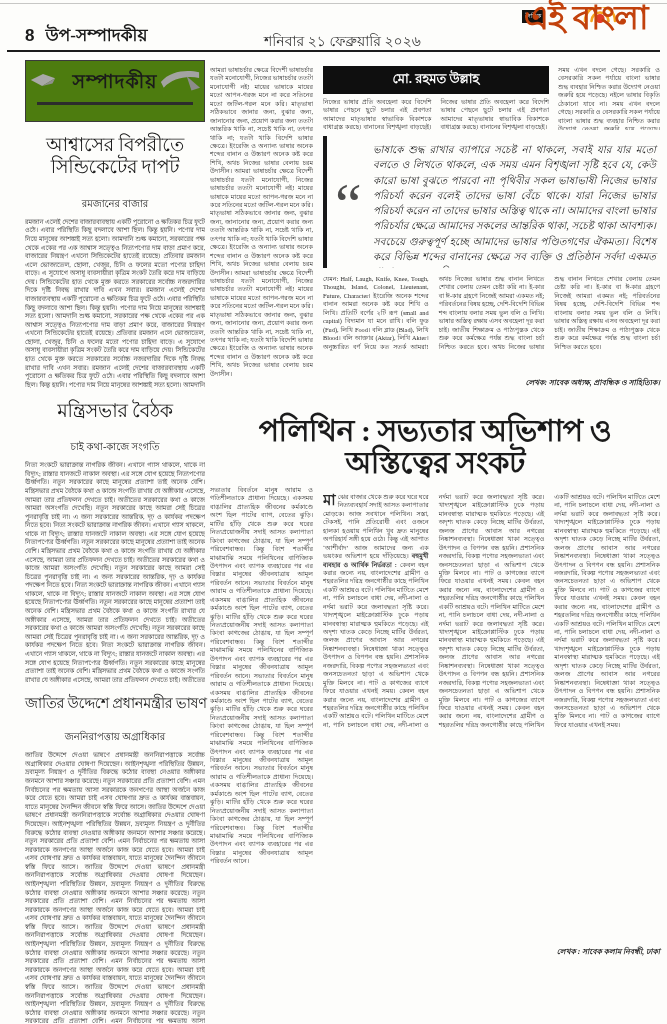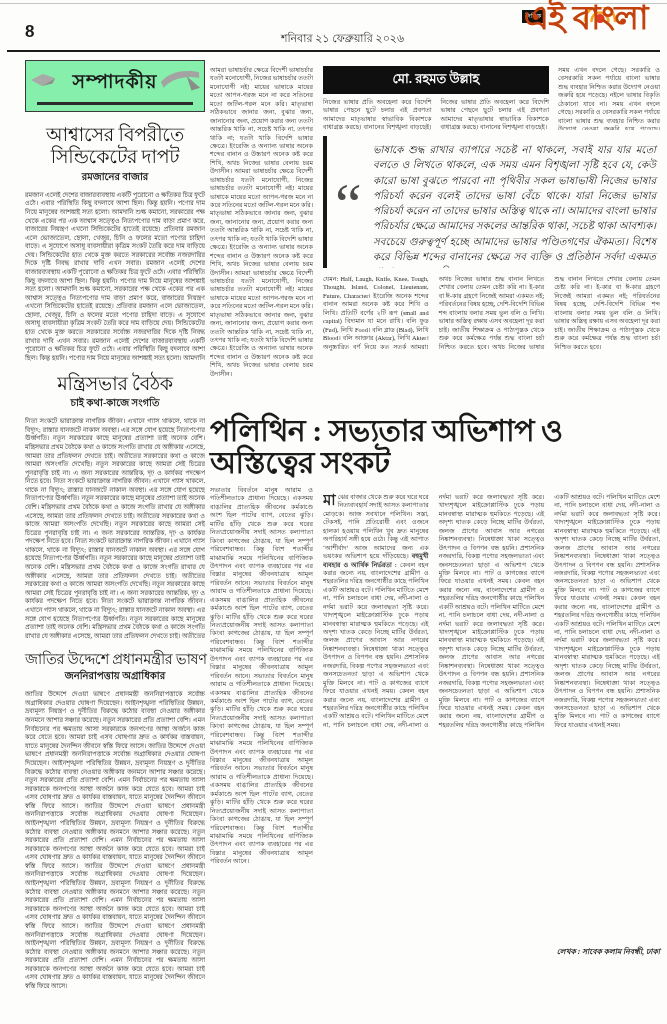--- a/index.html
+++ b/index.html
@@ -9,73 +9,74 @@
     background:#fdfdfb; color:#1b1b1b; overflow:hidden;
     font-family:"Liberation Serif","DejaVu Serif",serif;
   }
   .top-hairline { position:absolute; top:3px; left:0; width:100%; height:1px; background:#c7c7c5; }
 
   
   .header { position:absolute; left:25px; top:14px; width:635px; height:34px; }
   .hdr-left { position:absolute; left:0; top:8px; display:flex; align-items:baseline; gap:11px; }
   .page-num { font-size:17px; font-weight:bold; font-family:"Liberation Sans","DejaVu Sans",sans-serif; }
   .section-title { font-size:17px; font-weight:bold; }
-  .hdr-date { position:absolute; left:140px; right:140px; top:16px; text-align:center; font-size:11px; color:#333; }
+  .hdr-date { position:absolute; left:140px; right:140px; top:16px; text-align:center; font-size:14px; color:#333; }
   .logo { position:absolute; right:12px; top:-6px; width:126px; height:40px; }
   .logo-text { position:absolute; bottom:0; right:0; font-size:33px; font-weight:bold; color:#c2410c; letter-spacing:-0.5px; }
   .logo-pre { position:absolute; top:2px; left:0px; background:#121212; color:#fff; font-size:6px; padding:1px 3px; letter-spacing:0.5px; }
   .logo-art { position:absolute; top:-1px; right:30px; width:36px; height:16px; }
   .header-rule { position:absolute; top:50px; left:7px; width:653px; height:2px; background:#1c1c1c; }
 
   
   .edit-col { position:absolute; left:25px; top:60px; width:180px; height:950px; }
-  .masthead-box { position:relative; border:1.5px solid #3a3a3a; height:52px; padding-top:6px; background:#86efac; }
+  .masthead-box { position:relative; border:1.5px solid #3a3a3a; height:62px; padding-top:6px; background:#4d7c0f; }
   .masthead-title { text-align:center; font-size:19px; font-weight:bold; letter-spacing:1px; }
   .masthead-underline { width:88%; margin:3px auto 0; height:3px; background:#2c2c2c; }
   .pen-left { position:absolute; left:4px; top:10px; width:26px; height:18px; }
   .pen-right { position:absolute; right:3px; top:6px; width:42px; height:26px; }
   .ed-h { font-size:19px; font-weight:normal; text-align:center; line-height:1.18; margin-top:12px; letter-spacing:-0.3px; }
   .ed-h.small { font-size:14.5px; white-space:nowrap; }
-  .ed-sub { font-size:10px; font-weight:bold; text-align:center; margin-top:0; }
+  .ed-sub { font-size:10px; font-weight:normal; text-align:center; margin-top:17px; }
   .ed-body { margin-top:5px; font-size:6.4px; line-height:1.34; text-align:justify; overflow:hidden; color:#2b2b2b; }
   .hb1 { height:170px; } .hb2 { height:222px; } .hb3 { height:322px; }
 
   
   .main-col { position:absolute; left:210px; top:58px; width:450px; }
   .a1-headline { font-size:35px; font-weight:bold; text-align:center; line-height:1.05; letter-spacing:-0.5px; }
   .a1-content { position:relative; margin-top:8px; height:336px; }
   .colnarrow { position:absolute; left:0; top:0; width:103px; height:100%; font-size:6.3px; line-height:1.34; text-align:justify; overflow:hidden; color:#2b2b2b; }
   .a1-right { position:absolute; left:113px; top:0; right:0; height:100%; }
   .a1-top { display:flex; gap:9px; height:64px; }
   .a1-top-left { width:226px; display:flex; flex-direction:column; }
   .author-box { background:#0f0f0f; color:#ffffff; text-align:center; font-size:13px; font-weight:bold; padding:3px 0 4px; }
   .a1-top-left-text { flex:1; margin-top:4px; column-count:2; column-gap:9px; font-size:6.3px; line-height:1.34; text-align:justify; overflow:hidden; color:#2b2b2b; }
   .a1-top-right { flex:1; font-size:6.3px; line-height:1.34; text-align:justify; overflow:hidden; color:#2b2b2b; }
   .quote-block { margin-top:6px; height:132px; position:relative; border-left:4px solid #181818; padding:6px 4px 6px 46px; font-size:10.2px; line-height:1.5; font-style:italic; text-align:justify; overflow:hidden; color:#222; }
   .quote-mark { position:absolute; left:8px; top:52px; font-size:60px; line-height:0.55; color:#4d4d4d; font-style:normal; }
   .a1-bottom { margin-top:7px; height:96px; column-count:3; column-gap:10px; font-size:6.3px; line-height:1.34; text-align:justify; overflow:hidden; color:#2b2b2b; }
   .sig { text-align:right; font-size:7.6px; font-weight:bold; font-style:italic; margin-top:5px; }
 
-  .a2-headline { margin-top:13px; font-size:30px; font-weight:bold; line-height:1.05; letter-spacing:-0.5px; }
+  .a2-headline { margin-top:13px; font-size:30px; font-weight:bold; text-align:center; line-height:1.05; letter-spacing:-0.5px; }
   .a2-content { position:relative; margin-top:8px; height:472px; }
   .a2-right { position:absolute; left:113px; top:0; right:0; height:100%; display:flex; flex-direction:column; }
   .a2-author-wrap { width:226px; }
   .a2-body { margin-top:7px; flex:1; column-count:3; column-gap:10px; font-size:6.3px; line-height:1.34; text-align:justify; overflow:hidden; color:#2b2b2b; }
   .dropcap { float:left; font-size:15px; font-weight:bold; line-height:0.9; padding:1px 2px 0 0; }
   .inline-subhead { font-weight:bold; }
 </style>
 </head>
 <body>
 
 <div class="page">
   <div class="top-hairline"></div>
 
   <div class="header">
     <div class="hdr-left">
       <span class="page-num">8</span>
+      <span class="section-title">উপ-সম্পাদকীয়</span>
     </div>
     <div class="hdr-date">শনিবার ২১ ফেব্রুয়ারি ২০২৬</div>
     <div class="logo">
       <span class="logo-pre">দৈনিক</span>
       <svg class="logo-art" viewBox="0 0 36 16">
         <path d="M3 14 A 15 15 0 0 1 33 14" fill="none" stroke="#f6a21d" stroke-width="2.6" stroke-linecap="round"></path>
         <path d="M9.5 14 A 8.5 8.5 0 0 1 26.5 14" fill="none" stroke="#f6a21d" stroke-width="2.6" stroke-linecap="round"></path>
         <circle cx="18" cy="11.5" r="4.6" fill="#e23b26"></circle>
       </svg>
       <span class="logo-text">এই বাংলা</span>
@@ -135,20 +136,21 @@
           </div>
         </div>
         <div class="quote-block">
           <span class="quote-mark">“</span>
           <span>ভাষাকে শুদ্ধ রাখার ব্যাপারে সচেষ্ট না থাকলে, সবাই যার যার মতো বলতে ও লিখতে থাকলে, এক সময় এমন বিশৃঙ্খলা সৃষ্টি হবে যে, কেউ কারো ভাষা বুঝতে পারবো না! পৃথিবীর সকল ভাষাভাষী নিজের ভাষার পরিচর্যা করেন বলেই তাদের ভাষা বেঁচে থাকে। যারা নিজের ভাষার পরিচর্যা করেন না তাদের ভাষার অস্তিত্ব থাকে না। আমাদের বাংলা ভাষার পরিচর্যার ক্ষেত্রে আমাদের সকলের আন্তরিক থাকা, সচেষ্ট থাকা আবশ্যক। সবচেয়ে গুরুত্বপূর্ণ হচ্ছে আমাদের ভাষার পণ্ডিতগণের ঐকমত্য। বিশেষ করে বিভিন্ন শব্দের বানানের ক্ষেত্রে সব ব্যক্তি ও প্রতিষ্ঠান সর্বদা একমত থাকা অত্যন্ত জরুরি।</span>
         </div>
         <div class="a1-bottom">
           <span>যেমন: Half, Laugh, Knife, Knee, Tough, Thought, Island, Colonel, Lieutenant, Future, Character। ইংরেজি অনেক শব্দের বানান আমরা অনেক কষ্ট করে শিখি ও লিখি। প্রতিটি বর্ণের ২টি রূপ (small and capital) বিদ্যমান যা মনে রাখি। বলি ফুড (Fud), লিখি Food। বলি ব্লাড (Blad), লিখি Blood। বলি আক্তার (Aktar), লিখি Akter। অনুচ্চারিত বর্ণ নিয়ে কত সতর্ক আমরা!</span>
           <span>অথচ নিজের ভাষার শুদ্ধ বানান লিখতে শেখার বেলায় তেমন চেষ্টা করি না। ই-কার বা ঈ-কার গ্রহণে নিজেই আমরা একমত নই; পরিবর্তনের বিষয় হচ্ছে, দেশি-বিদেশি বিভিন্ন শব্দ বাংলায় বলার সময় ভুল বলি ও লিখি। ভাষার অস্তিত্ব রক্ষায় এসব অবহেলা দূর করা চাই। জাতীয় শিক্ষাক্রম ও পাঠ্যপুস্তক থেকে শুরু করে কর্মক্ষেত্র পর্যন্ত শুদ্ধ বাংলা চর্চা নিশ্চিত করতে হবে। অথচ নিজের ভাষার শুদ্ধ বানান লিখতে শেখার বেলায় তেমন চেষ্টা করি না। ই-কার বা ঈ-কার গ্রহণে নিজেই আমরা একমত নই; পরিবর্তনের বিষয় হচ্ছে, দেশি-বিদেশি বিভিন্ন শব্দ বাংলায় বলার সময় ভুল বলি ও লিখি। ভাষার অস্তিত্ব রক্ষায় এসব অবহেলা দূর করা চাই। জাতীয় শিক্ষাক্রম ও পাঠ্যপুস্তক থেকে শুরু করে কর্মক্ষেত্র পর্যন্ত শুদ্ধ বাংলা চর্চা নিশ্চিত করতে হবে।</span>
         </div>
+        <div class="sig">লেখক: সাবেক অধ্যক্ষ, প্রাবন্ধিক ও সাহিত্যিক।</div>
       </div>
     </div>
 
     <div class="a2-headline">পলিথিন : সভ্যতার অভিশাপ ও অস্তিত্বের সংকট</div>
     <div class="a2-content">
       <div class="colnarrow">
         <span>সভ্যতার বিবর্তনে মানুষ আরাম ও গতিশীলতাকে প্রাধান্য দিয়েছে। একসময় বাঙালির প্রাত্যহিক জীবনের কর্মকাণ্ডে অংশ ছিল পাটের ব্যাগ, বেতের ঝুড়ি। মাটির হাঁড়ি থেকে শুরু করে ঘরের নিত্যপ্রয়োজনীয় সদাই আসত কলাপাতা কিংবা কাগজের ঠোঙায়, যা ছিল সম্পূর্ণ পরিবেশবান্ধব। কিন্তু বিংশ শতাব্দীর মাঝামাঝি সময়ে পলিথিনের বাণিজ্যিক উৎপাদন এবং ব্যাপক ব্যবহারের পর এর বিস্তার মানুষের জীবনযাত্রায় আমূল পরিবর্তন আনে। সভ্যতার বিবর্তনে মানুষ আরাম ও গতিশীলতাকে প্রাধান্য দিয়েছে। একসময় বাঙালির প্রাত্যহিক জীবনের কর্মকাণ্ডে অংশ ছিল পাটের ব্যাগ, বেতের ঝুড়ি। মাটির হাঁড়ি থেকে শুরু করে ঘরের নিত্যপ্রয়োজনীয় সদাই আসত কলাপাতা কিংবা কাগজের ঠোঙায়, যা ছিল সম্পূর্ণ পরিবেশবান্ধব। কিন্তু বিংশ শতাব্দীর মাঝামাঝি সময়ে পলিথিনের বাণিজ্যিক উৎপাদন এবং ব্যাপক ব্যবহারের পর এর বিস্তার মানুষের জীবনযাত্রায় আমূল পরিবর্তন আনে। সভ্যতার বিবর্তনে মানুষ আরাম ও গতিশীলতাকে প্রাধান্য দিয়েছে। একসময় বাঙালির প্রাত্যহিক জীবনের কর্মকাণ্ডে অংশ ছিল পাটের ব্যাগ, বেতের ঝুড়ি। মাটির হাঁড়ি থেকে শুরু করে ঘরের নিত্যপ্রয়োজনীয় সদাই আসত কলাপাতা কিংবা কাগজের ঠোঙায়, যা ছিল সম্পূর্ণ পরিবেশবান্ধব। কিন্তু বিংশ শতাব্দীর মাঝামাঝি সময়ে পলিথিনের বাণিজ্যিক উৎপাদন এবং ব্যাপক ব্যবহারের পর এর বিস্তার মানুষের জীবনযাত্রায় আমূল পরিবর্তন আনে। সভ্যতার বিবর্তনে মানুষ আরাম ও গতিশীলতাকে প্রাধান্য দিয়েছে। একসময় বাঙালির প্রাত্যহিক জীবনের কর্মকাণ্ডে অংশ ছিল পাটের ব্যাগ, বেতের ঝুড়ি। মাটির হাঁড়ি থেকে শুরু করে ঘরের নিত্যপ্রয়োজনীয় সদাই আসত কলাপাতা কিংবা কাগজের ঠোঙায়, যা ছিল সম্পূর্ণ পরিবেশবান্ধব। কিন্তু বিংশ শতাব্দীর মাঝামাঝি সময়ে পলিথিনের বাণিজ্যিক উৎপাদন এবং ব্যাপক ব্যবহারের পর এর বিস্তার মানুষের জীবনযাত্রায় আমূল পরিবর্তন আনে।</span>
       </div>
       <div class="a2-right">
         <div class="a2-body">

